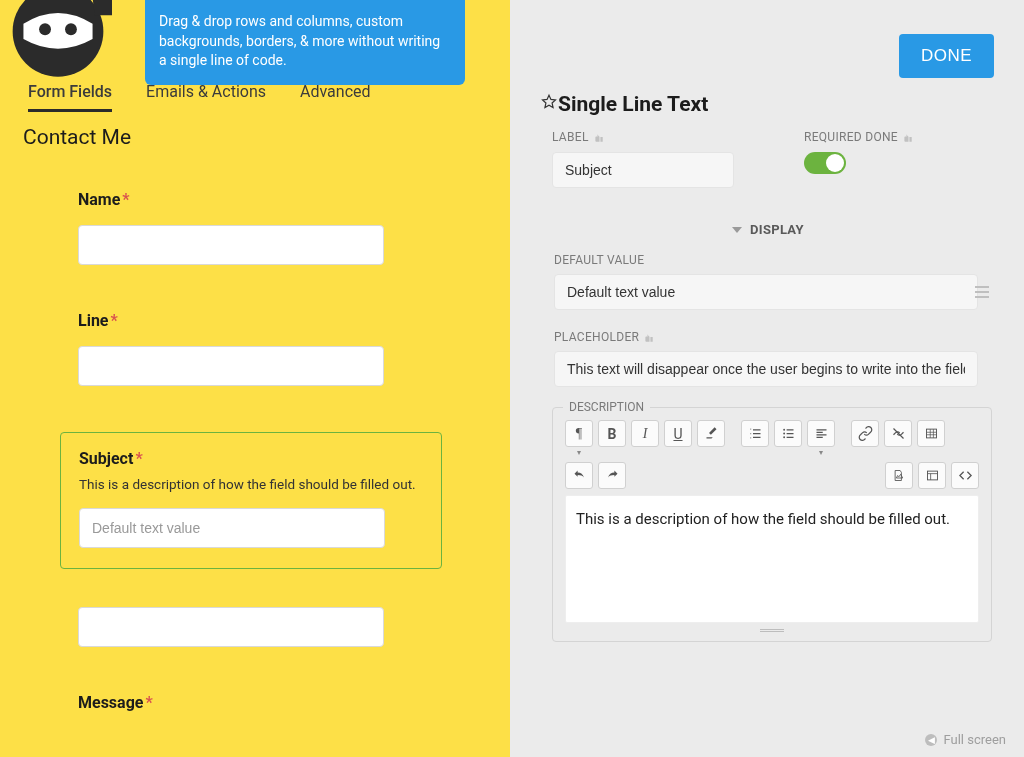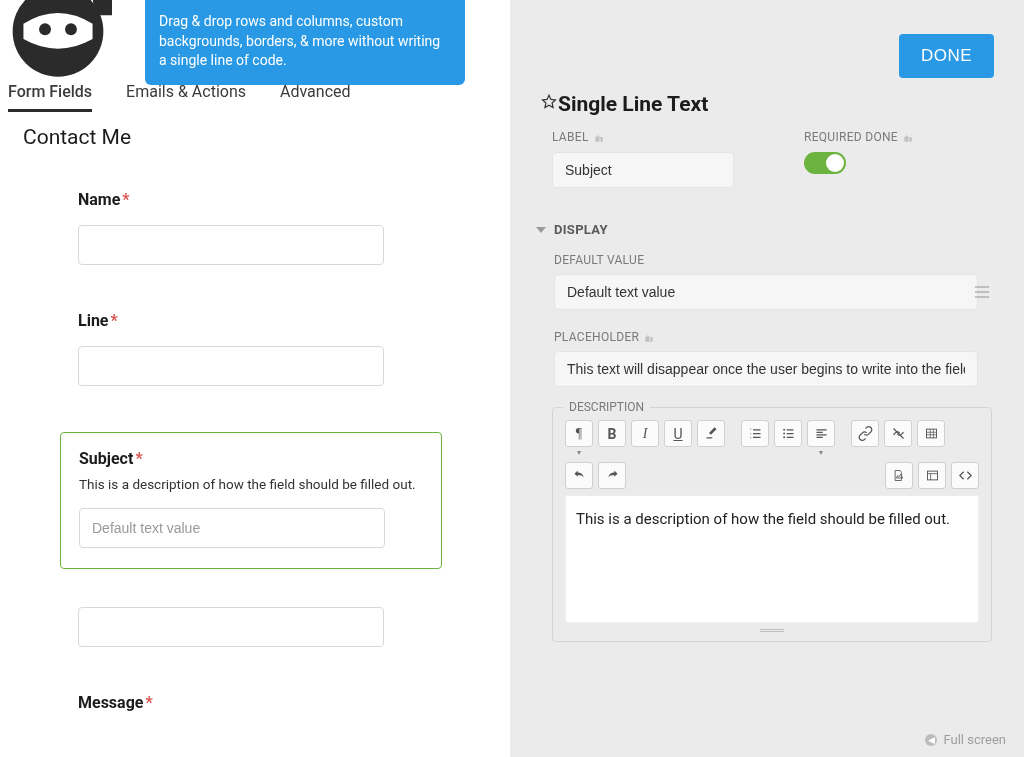--- a/index.html
+++ b/index.html
@@ -11,21 +11,21 @@
     overflow: hidden;
     position: relative;
   }
 
   
   .left-panel {
     position: absolute;
     left: 0; top: 0;
     width: 510px;
     height: 757px;
-    background: #ffffff;
+    background: #fde047;
   }
 
   
   .logo {
     position: absolute;
     left: 4px; top: -28px;
     width: 108px; height: 108px;
   }
   .logo svg { width: 100%; height: 100%; }
 
@@ -38,21 +38,21 @@
     color: #fff;
     padding: 12px 14px 14px 14px;
     border-radius: 0 0 6px 6px;
     font-size: 14px;
     line-height: 1.4;
   }
 
   
   .tabs {
     position: absolute;
-    left: 8px; top: 82px;
+    left: 28px; top: 82px;
     display: flex;
     gap: 34px;
   }
   .tab {
     font-size: 16px;
     color: #3b3b3b;
     padding-bottom: 8px;
     cursor: pointer;
   }
   .tab.active {
@@ -201,20 +201,21 @@
   .section {
     margin-top: 34px;
     margin-left: -4px;
   }
   .section-header {
     display: flex;
     align-items: center;
     gap: 8px;
     margin-bottom: 16px;
     cursor: pointer;
+    justify-content: center;
   }
   .disclosure {
     width: 0; height: 0;
     border-left: 5px solid transparent;
     border-right: 5px solid transparent;
     border-top: 6px solid #9a9a9a;
   }
   .section-title {
     font-size: 13px;
     font-weight: 700;

